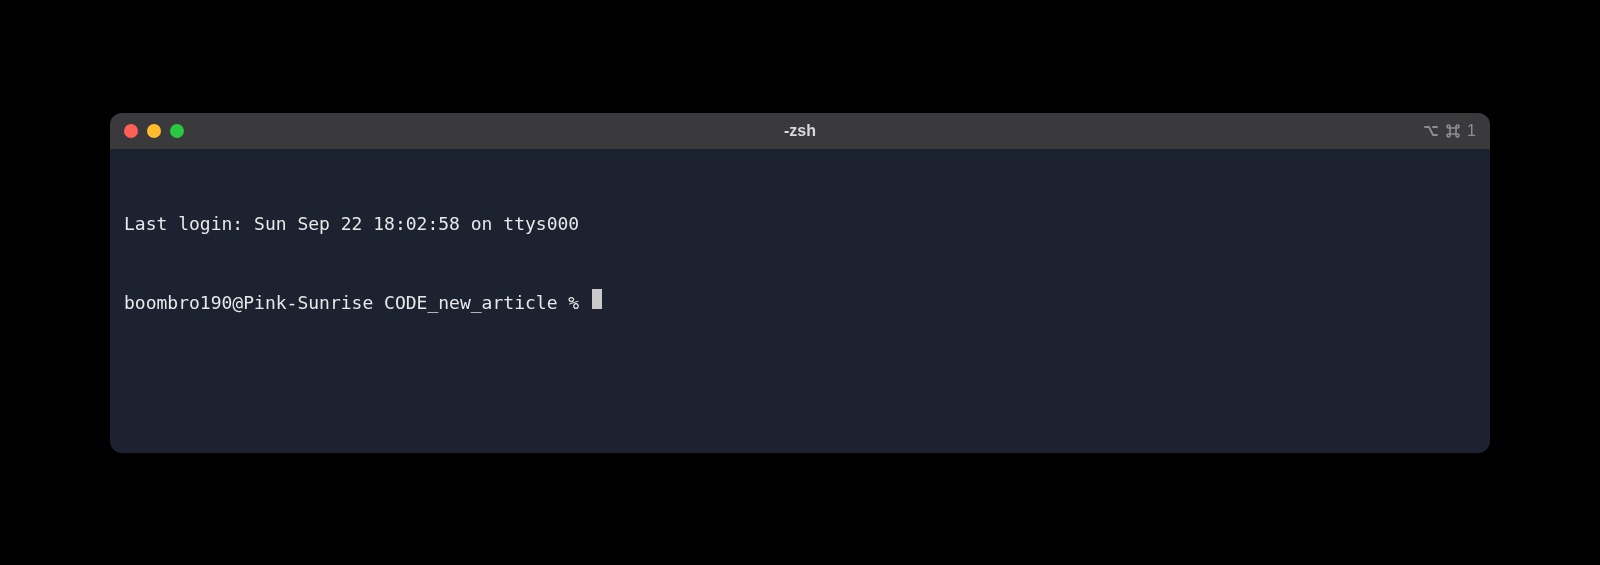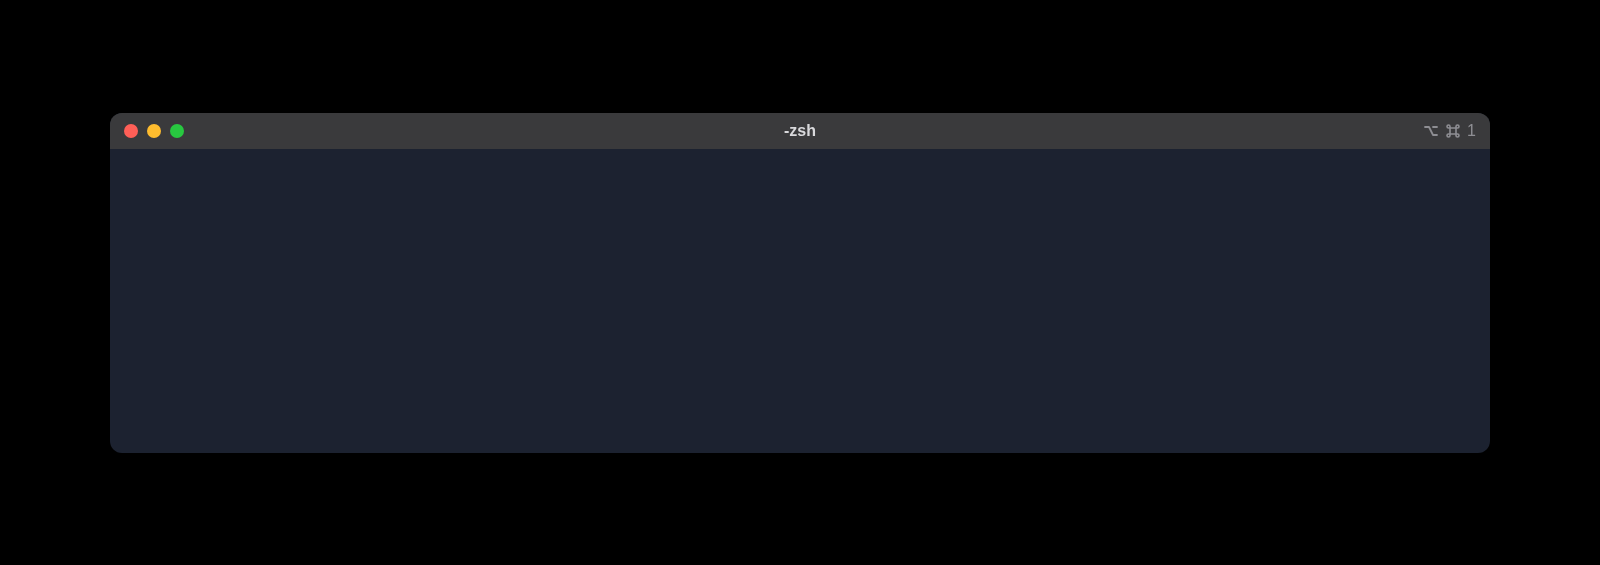--- a/index.html
+++ b/index.html
@@ -117,14 +117,16 @@
       </span>
       <span class="cmd-symbol">
         <svg width="16" height="16" viewBox="0 0 16 16" fill="none">
           <path d="M5 5 L5 3.5 A1.5 1.5 0 1 0 3.5 5 L12.5 5 A1.5 1.5 0 1 0 11 3.5 L11 12.5 A1.5 1.5 0 1 0 12.5 11 L3.5 11 A1.5 1.5 0 1 0 5 12.5 L5 5 Z" stroke="#8e8e93" stroke-width="1.6" fill="none"></path>
         </svg>
       </span>
       <span>1</span>
     </div>
   </div>
   <div class="terminal-body">
+    <span class="terminal-line">Last login: Sun Sep 22 18:02:58 on ttys000</span>
+    <span class="prompt-line"><span>boombro190@Pink-Sunrise CODE_new_article % </span><span class="cursor-block"></span></span>
   </div>
 </div>
 
 </body></html>

